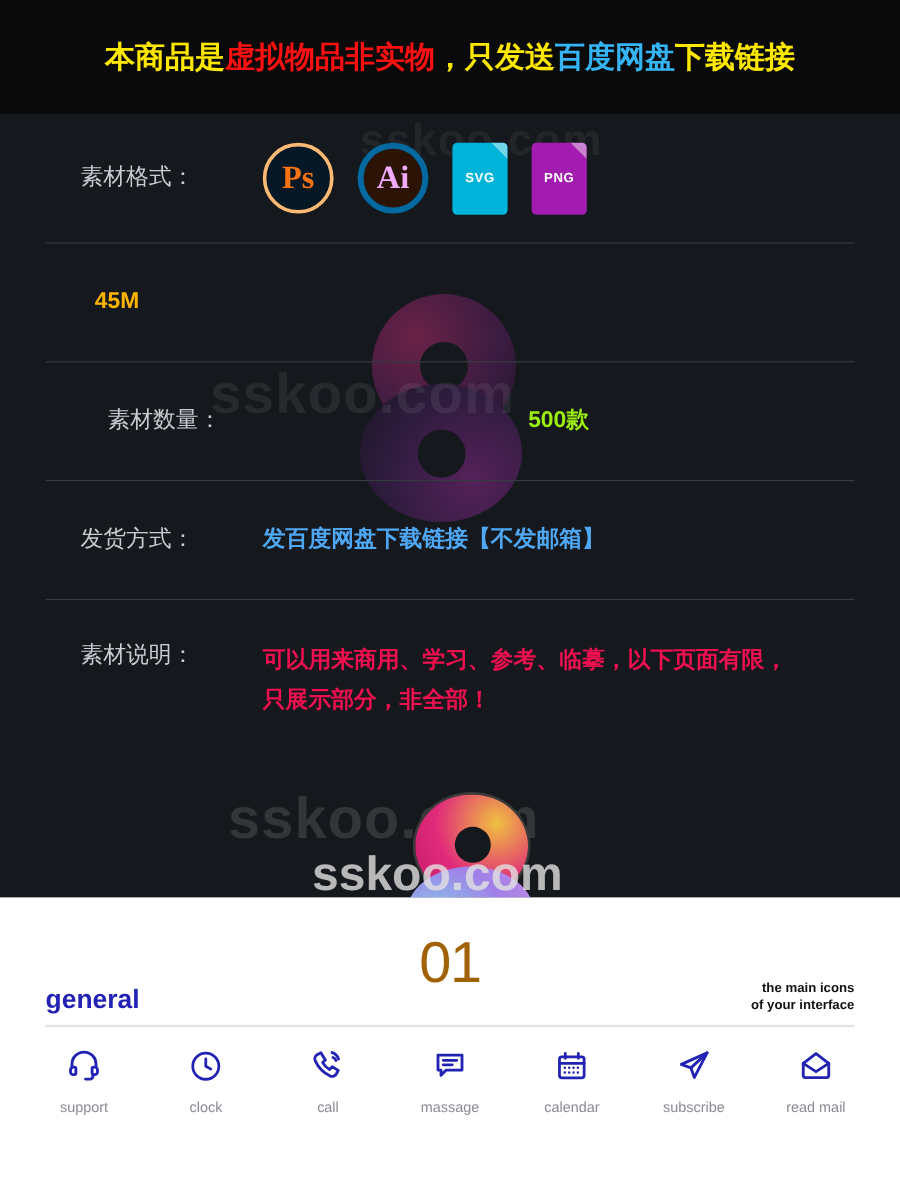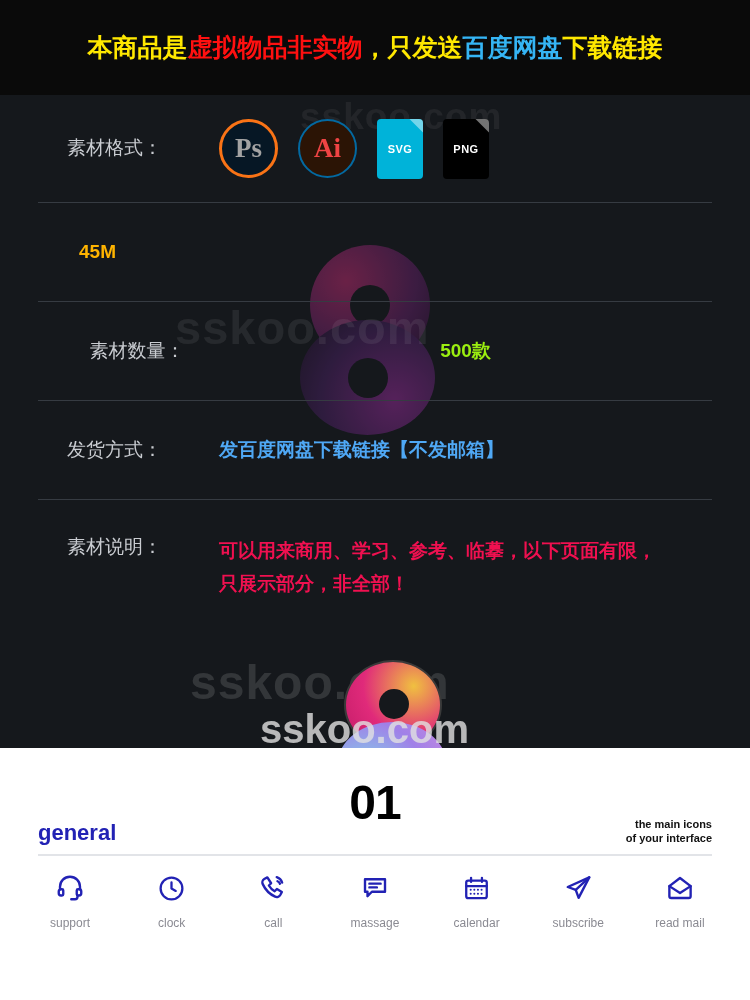--- a/index.html
+++ b/index.html
@@ -181,49 +181,49 @@
   .circle-icon {
     width: 59px; height: 59px;
     border-radius: 50%;
     display: flex; align-items: center; justify-content: center;
     font-size: 27px; font-weight: bold;
     box-sizing: border-box;
     font-family: "Liberation Serif", "DejaVu Serif", serif;
   }
   .ps-icon {
     background: #061725;
-    border: 3px solid #f97316;
-    color: #a3a3a3;
+    border: 3px solid #fdba74;
+    color: #f97316;
     font-family: Liberation Serif, serif;
   }
   .ai-icon {
     background: #2b1405;
-    border: 2px solid #0369a1;
-    color: #ef4444;
+    border: 5px solid #0369a1;
+    color: #f0abfc;
   }
   .file-icon {
     position: relative;
     width: 46px; height: 60px;
     border-radius: 4px;
     display: flex; align-items: center; justify-content: center;
     color: #ffffff;
     font-size: 11px; font-weight: bold;
     letter-spacing: 0.5px;
     font-family: "Liberation Sans", "DejaVu Sans", sans-serif;
   }
   .file-icon .fold {
     position: absolute;
     right: 0; top: 0;
     width: 14px; height: 14px;
     background: rgba(255,255,255,0.45);
     clip-path: polygon(0 0, 100% 100%, 100% 0);
     border-top-right-radius: 4px;
   }
   .svg-icon { background: #00B3D9; }
-  .png-icon { background: #000000; }
+  .png-icon { background: #a21caf; }
 
   .v-size  { color: #FFB400; }
   .v-count { color: #9BEE10; }
   .v-deliv { color: #4FA8F5; }
   .v-desc  { color: #F01050; line-height: 1.75; }
 
   
   .white-section {
     position: absolute;
     left: 0; top: 748px;
@@ -242,23 +242,23 @@
     transform: translateY(-100%);
     color: #2222B4;
     font-size: 22px;
     font-weight: bold;
     font-family: "Liberation Sans", "DejaVu Sans", sans-serif;
   }
   .general-number {
     position: absolute;
     left: 50%; top: 82px;
     transform: translate(-50%, -100%);
-    color: #000000;
+    color: #a16207;
     font-size: 48px;
-    font-weight: bold;
+    font-weight: normal;
     letter-spacing: -1px;
     font-family: "Liberation Sans", "DejaVu Sans", sans-serif;
   }
   .general-sub {
     position: absolute;
     right: 0; top: 97px;
     transform: translateY(-100%);
     text-align: right;
     color: #111111;
     font-size: 11px;

